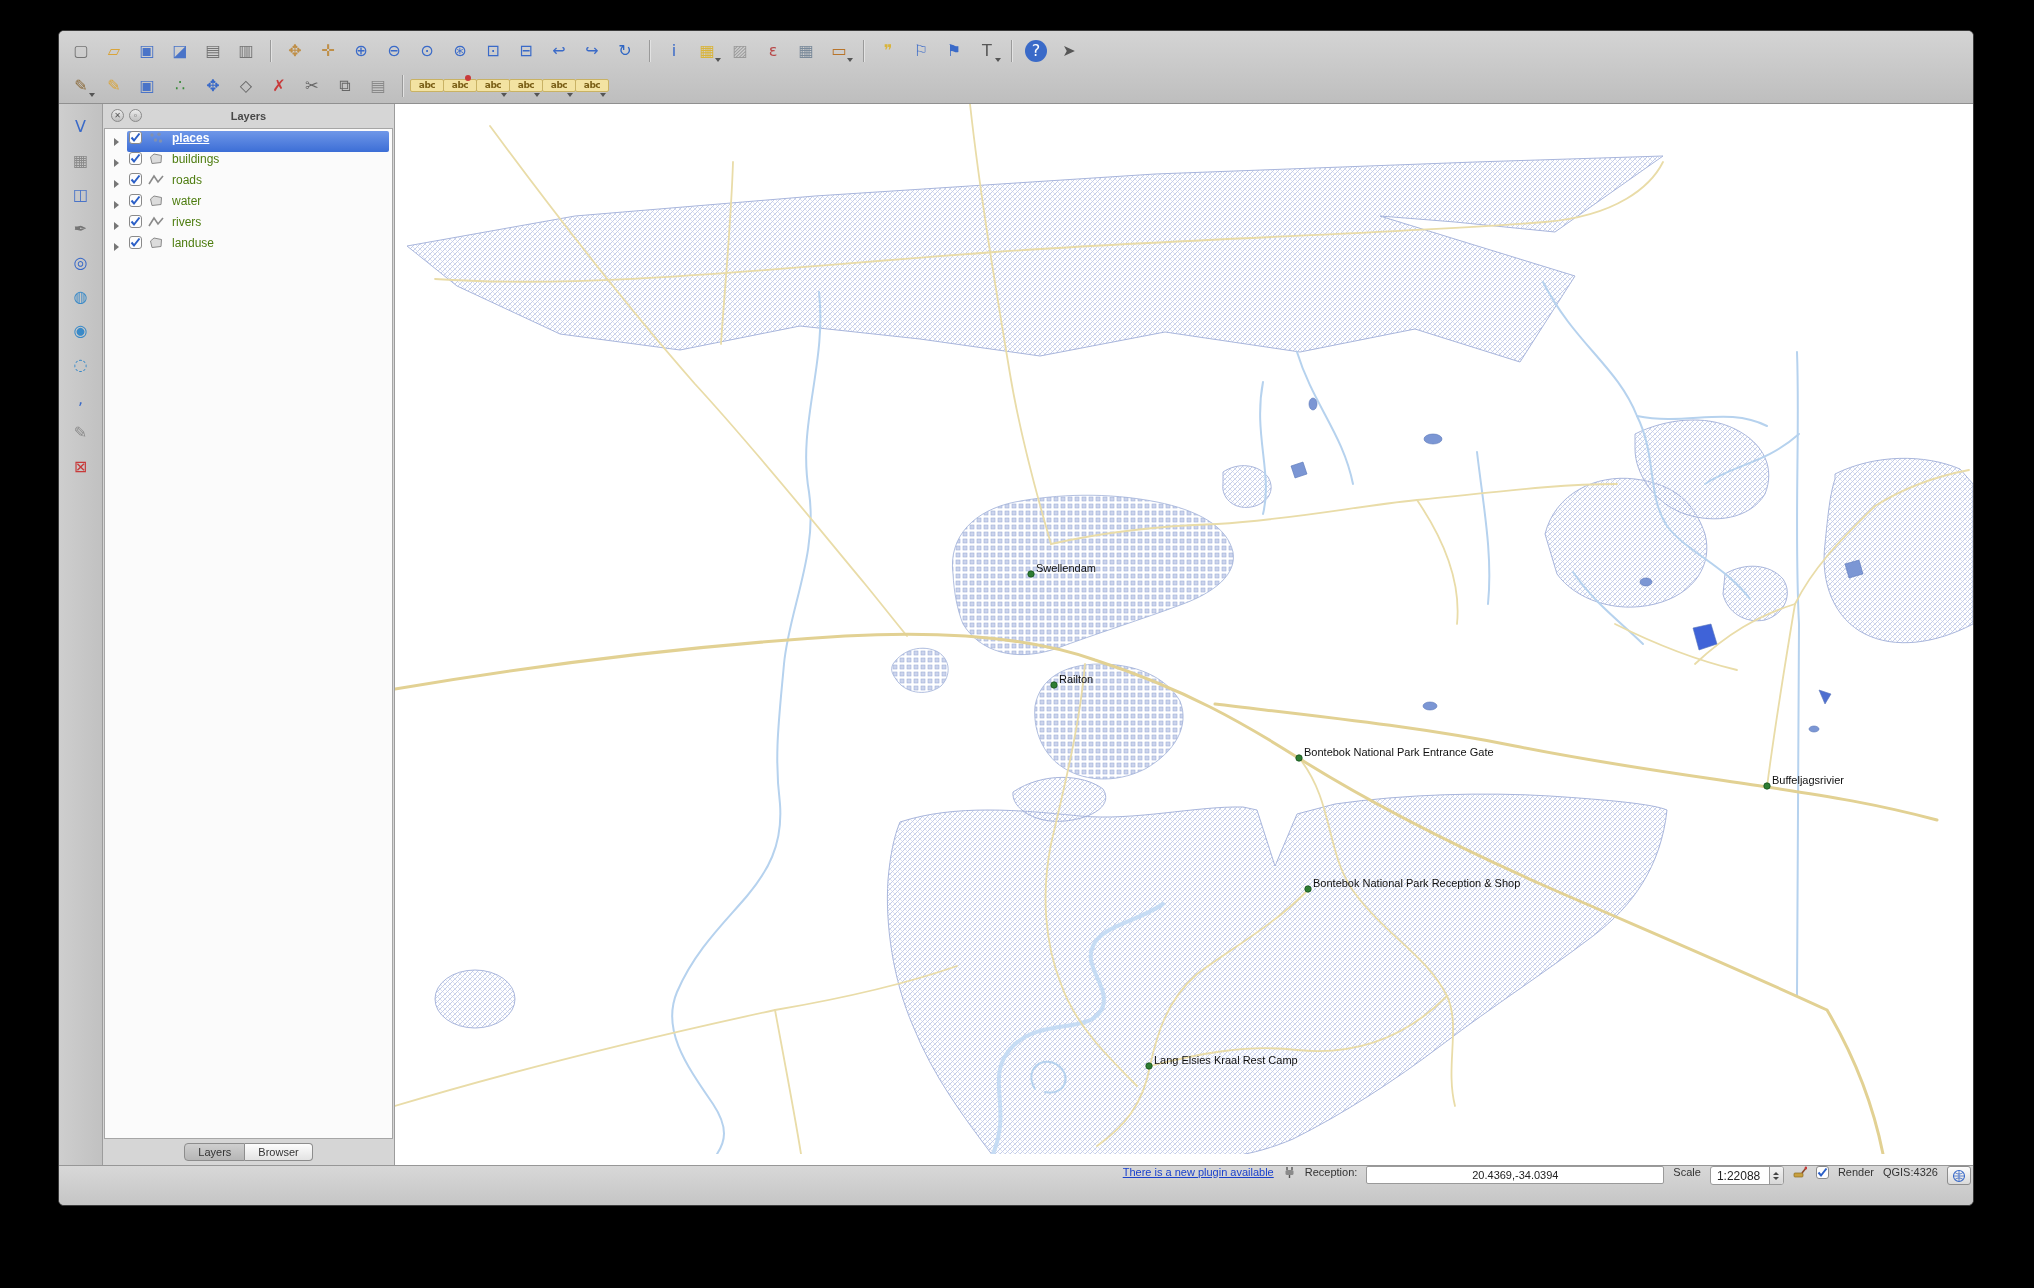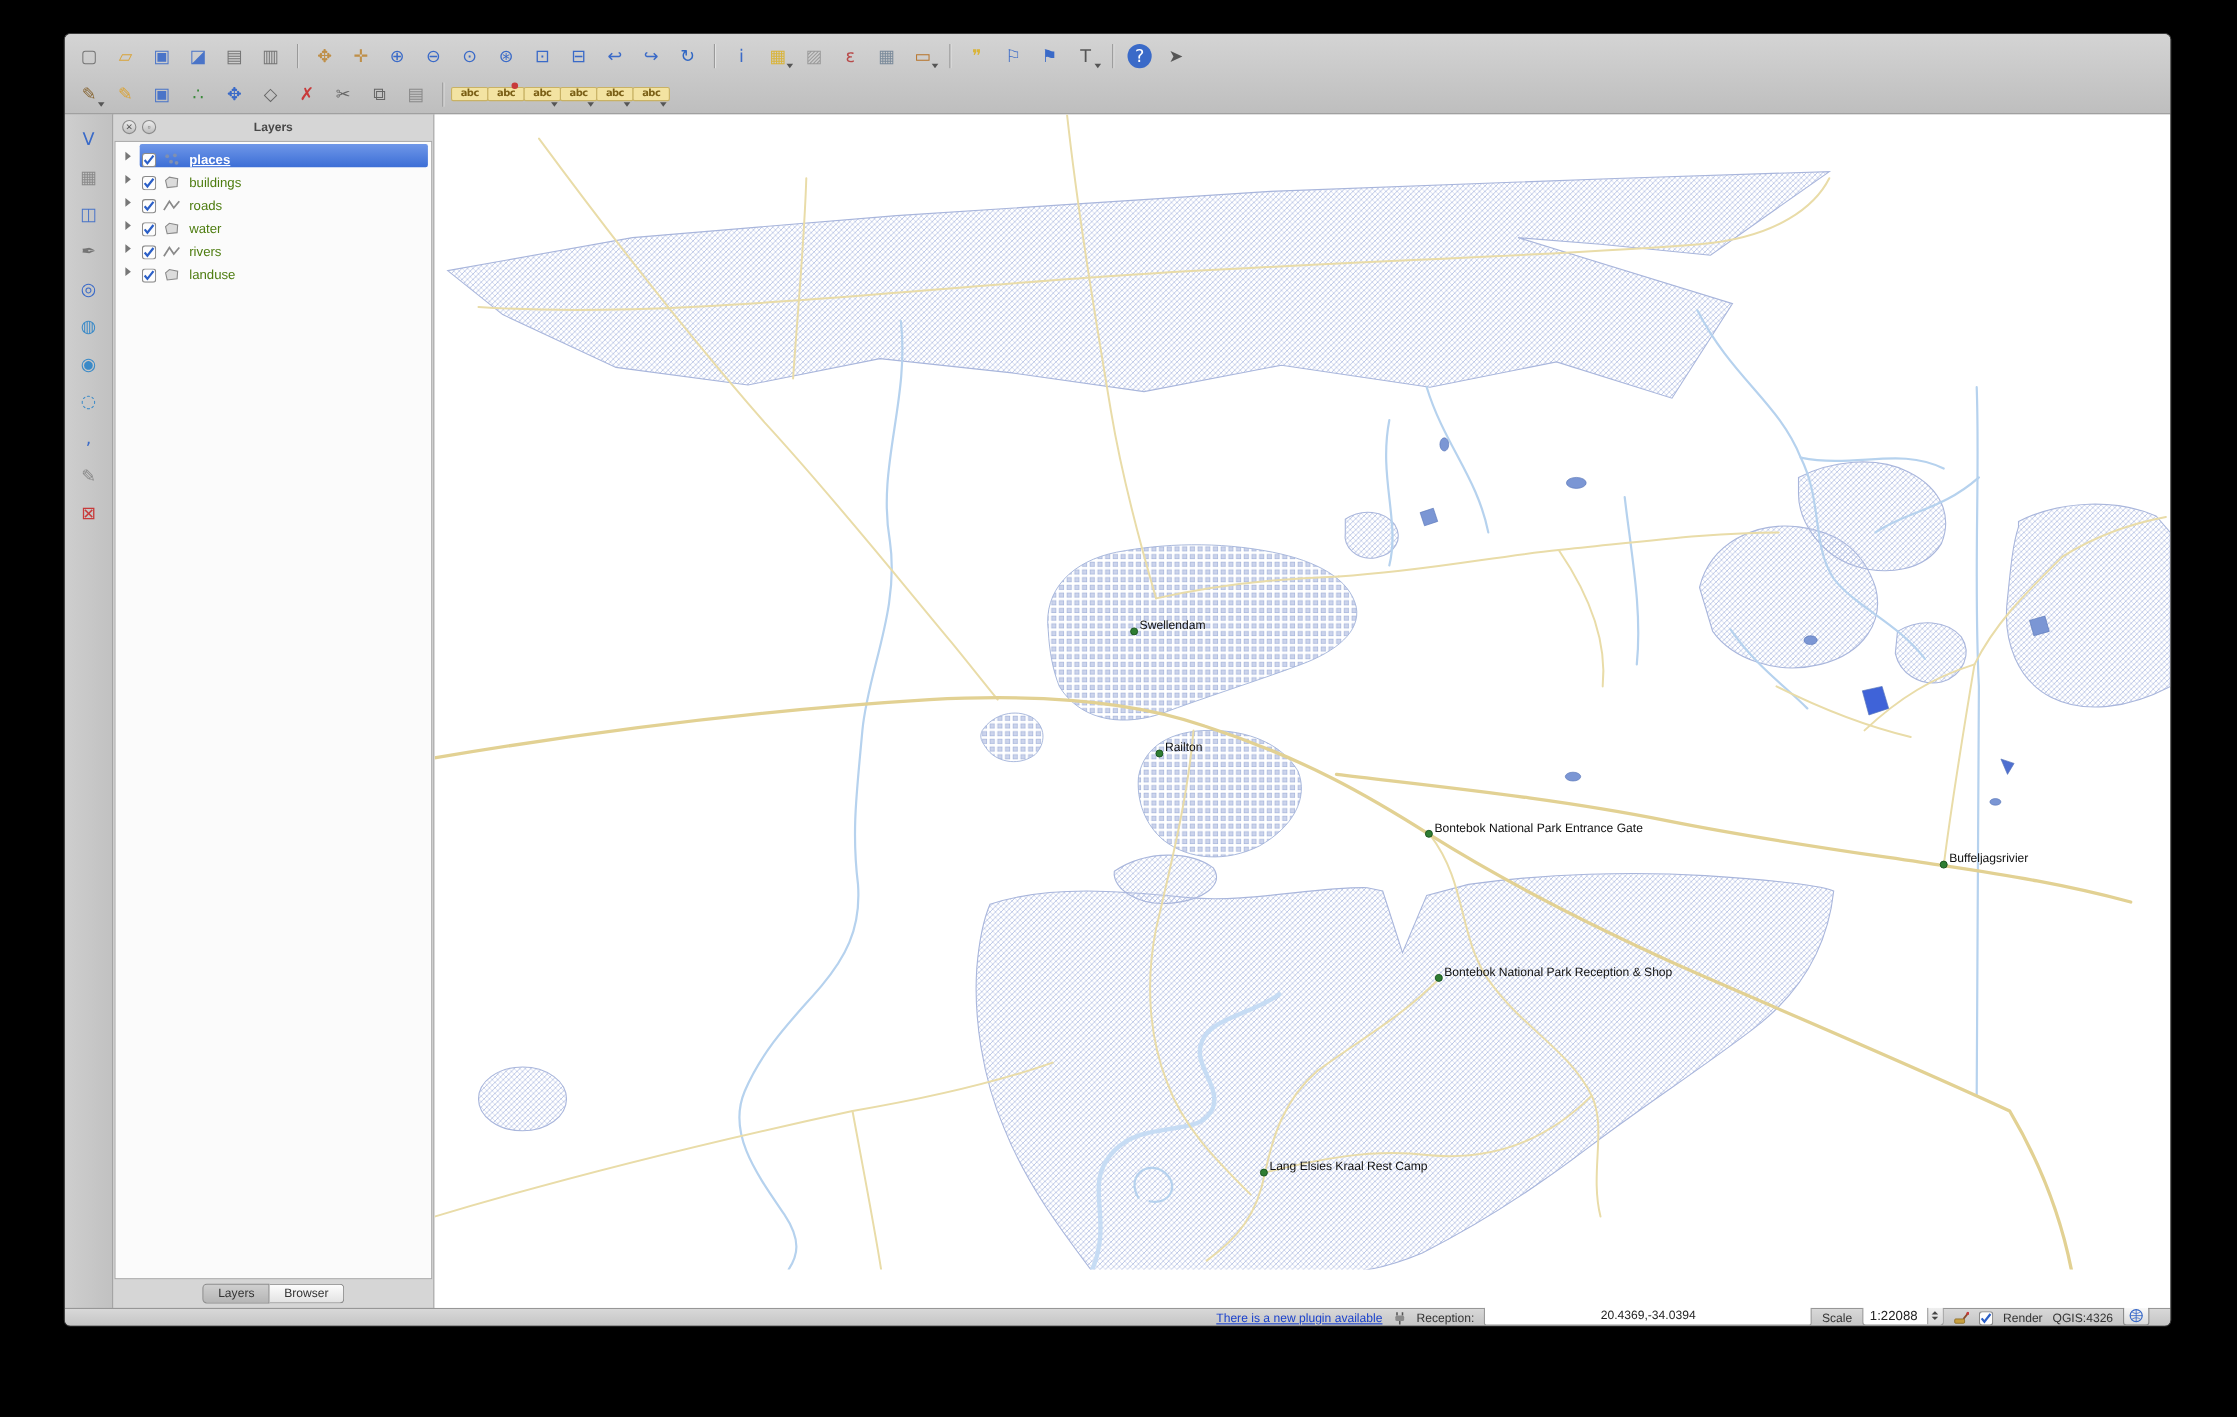--- a/index.html
+++ b/index.html
@@ -31,36 +31,36 @@
   
   .panel-col{width:292px;flex:0 0 auto;display:flex;flex-direction:column;background:#d6d6d6;border-right:1px solid #9c9c9c}
   .panel-header{height:24px;flex:0 0 auto;position:relative;display:flex;align-items:center;justify-content:center}
   .panel-btns{position:absolute;left:8px;top:5px;display:flex;gap:5px}
   .panel-btn{width:13px;height:13px;border-radius:50%;background:linear-gradient(#ececec,#bfbfbf);border:1px solid #8a8a8a;display:flex;align-items:center;justify-content:center;font-size:8px;color:#555;line-height:1}
   .panel-title{font-size:11px;font-weight:bold;color:#484848}
   .layer-tree{flex:1;background:#fbfbfb;border:1px solid #a6a6a6;margin:0 1px;padding-top:2px;overflow:hidden}
   .layer-row{height:21px;display:flex;align-items:center}
   .disclosure{width:22px;flex:0 0 auto;display:flex;justify-content:center}
   .disclosure::after{content:"";width:0;height:0;border-top:4px solid transparent;border-bottom:4px solid transparent;border-left:5px solid #777}
-  .row-body{flex:1;height:100%;display:flex;align-items:flex-end;gap:6px;padding-left:2px;margin-right:3px;border-radius:2px}
+  .row-body{flex:1;height:100%;display:flex;align-items:flex-start;gap:6px;padding-left:2px;margin-right:3px;border-radius:2px}
   .layer-row.selected .row-body{background:linear-gradient(#6f97e8,#3c6ed6)}
   .layer-label{font-size:12px;color:#4d7c0f}
   .layer-row.selected .layer-label{color:#fff;font-weight:bold;text-decoration:underline}
   .checkbox{width:13px;height:13px;display:flex;flex:0 0 auto}
   .type-icon{width:18px;display:flex;align-items:center;flex:0 0 auto}
   .panel-tabs{height:26px;flex:0 0 auto;display:flex;align-items:center;justify-content:center}
   .tab{font-size:11px;padding:2px 13px;border:1px solid #8d8d8d;background:linear-gradient(#fdfdfd,#e3e3e3);color:#333;cursor:default}
   .tab.active{background:linear-gradient(#cfcfcf,#b6b6b6)}
   .tab:first-child{border-radius:4px 0 0 4px}
   .tab:last-child{border-radius:0 4px 4px 0;border-left:none}
   
   .map-canvas{flex:1;position:relative;background:#fff;overflow:hidden}
   #places-layer text{font-family:"Liberation Sans","DejaVu Sans",sans-serif;font-size:11px;fill:#101010}
   
-  .statusbar{height:16px;flex:0 0 auto;background:linear-gradient(#d8d8d8,#c5c5c5);border-top:1px solid #979797;display:flex;align-items:flex-end;gap:9px;padding:0 19px;font-size:11px;color:#333}
+  .statusbar{height:40px;flex:0 0 auto;background:linear-gradient(#d8d8d8,#c5c5c5);border-top:1px solid #979797;display:flex;align-items:flex-start;gap:9px;padding:0 2px;font-size:11px;color:#333}
   .plugin-link{color:#1a41cc;text-decoration:underline;margin-left:auto}
   .coord-input{width:298px;height:18px;border:1px solid #9a9a9a;border-radius:2px;background:#fff;font-size:11px;text-align:center;color:#222;font-family:inherit}
   .scale-combo{display:flex;align-items:center;height:19px;border:1px solid #9a9a9a;background:#fff;border-radius:3px;overflow:hidden}
   .scale-value{padding:0 6px;min-width:58px;font-size:12px;color:#222}
   .combo-arrows{width:14px;align-self:stretch;background:linear-gradient(#f3f3f3,#d7d7d7);border-left:1px solid #9a9a9a;display:flex;flex-direction:column;align-items:center;justify-content:center;gap:2px}
   .combo-arrows i{display:block;width:0;height:0;border-left:3px solid transparent;border-right:3px solid transparent}
   .combo-arrows i.up{border-bottom:3.5px solid #444}
   .combo-arrows i.down{border-top:3.5px solid #444}
   .mini-check{width:13px;height:13px;display:flex}
   .crs-btn{width:24px;height:19px;border:1px solid #8d8d8d;border-radius:3px;background:linear-gradient(#fdfdfd,#dadada);display:flex;align-items:center;justify-content:center}

